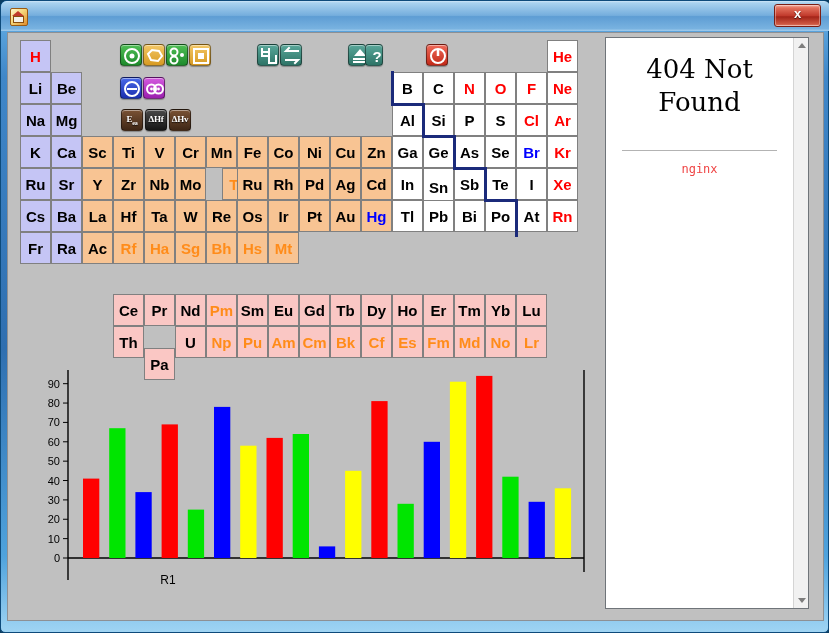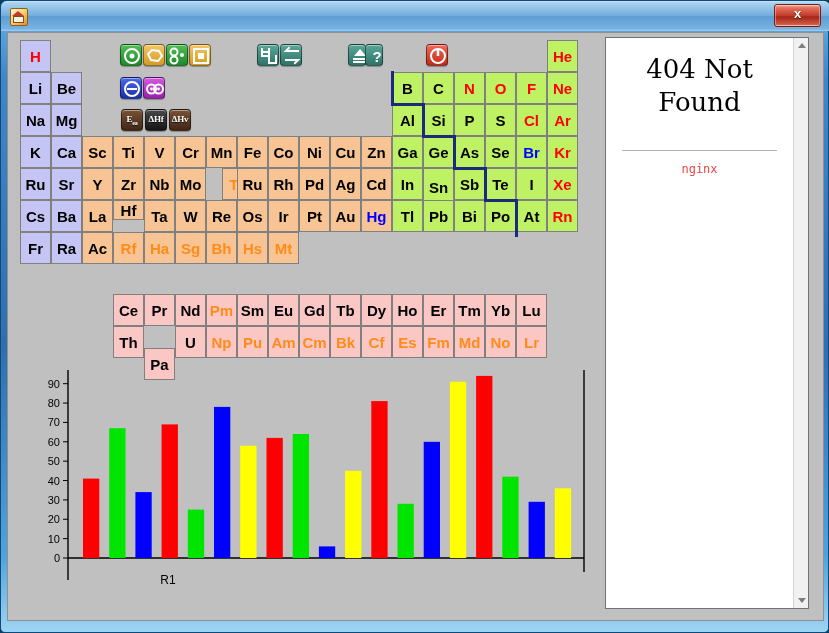--- a/index.html
+++ b/index.html
@@ -75,21 +75,21 @@
     border:1px solid #808080;
     font-size:15px;font-weight:bold;
     text-align:center;
     font-family:"Liberation Sans",sans-serif;
     cursor:pointer;
     line-height:1;
   }
   .el span{position:absolute;left:0;right:0;top:50%;transform:translateY(-50%);}
   .g-alkali{background:#c5c5f5;color:#000;}
   .g-trans{background:#f8c493;color:#000;}
-  .g-nonmet{background:#bef264;color:#000;}
+  .g-nonmet{background:#ffffff;color:#000;}
   .g-lanact{background:#fac7c4;color:#000;}
   .c-red{color:#ff0000;}
   .c-blue{color:#0000ff;}
   .c-orange{color:#ff8c1a;}
   .c-black{color:#000000;}
 
   
   .stair{position:absolute;background:#1b2a7a;}
 
   
@@ -341,21 +341,21 @@
         </div>
         <div class="el g-alkali c-black" style="left: 12px; top: 167px; width: 31px; height: 32px;">
           <span>Cs</span>
         </div>
         <div class="el g-alkali c-black" style="left: 43px; top: 167px; width: 31px; height: 32px;">
           <span>Ba</span>
         </div>
         <div class="el g-trans c-black" style="left: 74px; top: 167px; width: 31px; height: 32px;">
           <span>La</span>
         </div>
-        <div class="el g-trans c-black" style="left: 105px; top: 167px; width: 31px; height: 20px;">
+        <div class="el g-trans c-black" style="left: 105px; top: 167px; width: 31px; height: 32px;">
           <span>Hf</span>
         </div>
         <div class="el g-trans c-black" style="left: 136px; top: 167px; width: 31px; height: 32px;">
           <span>Ta</span>
         </div>
         <div class="el g-trans c-black" style="left: 167px; top: 167px; width: 31px; height: 32px;">
           <span>W</span>
         </div>
         <div class="el g-trans c-black" style="left: 198px; top: 167px; width: 31px; height: 32px;">
           <span>Re</span>

